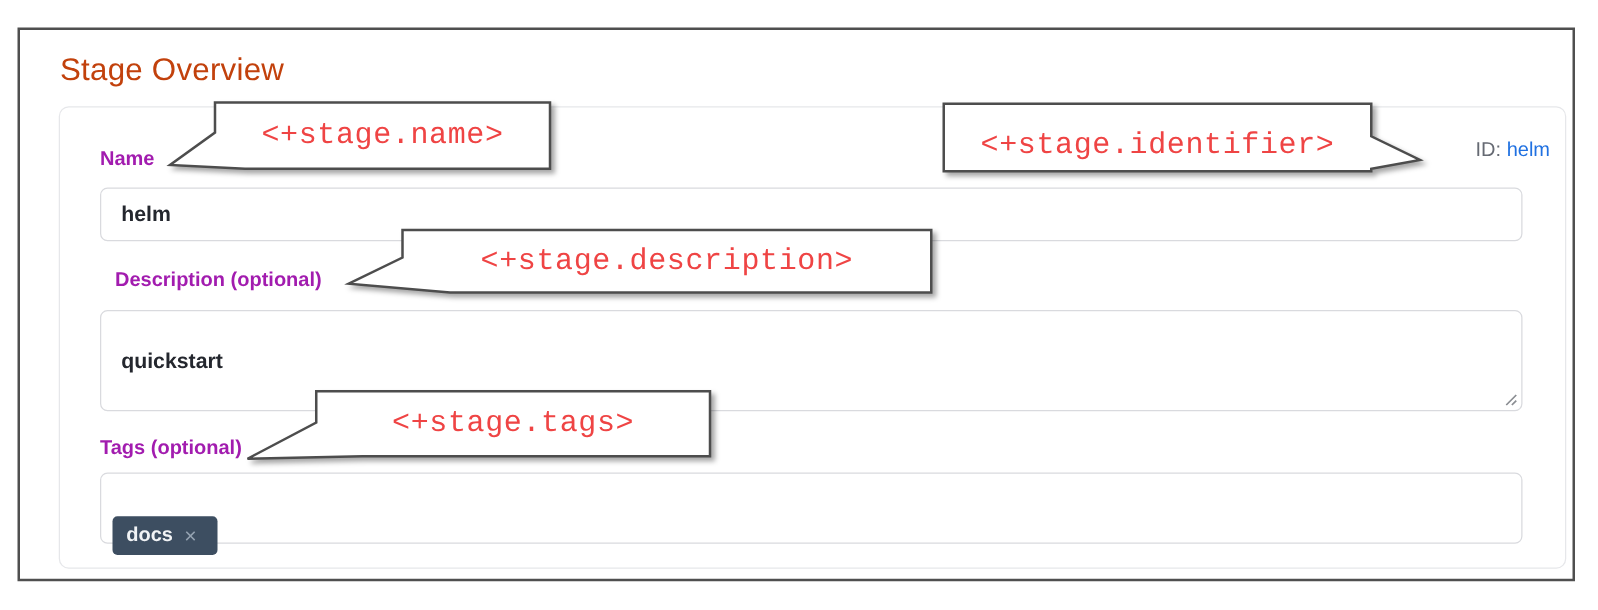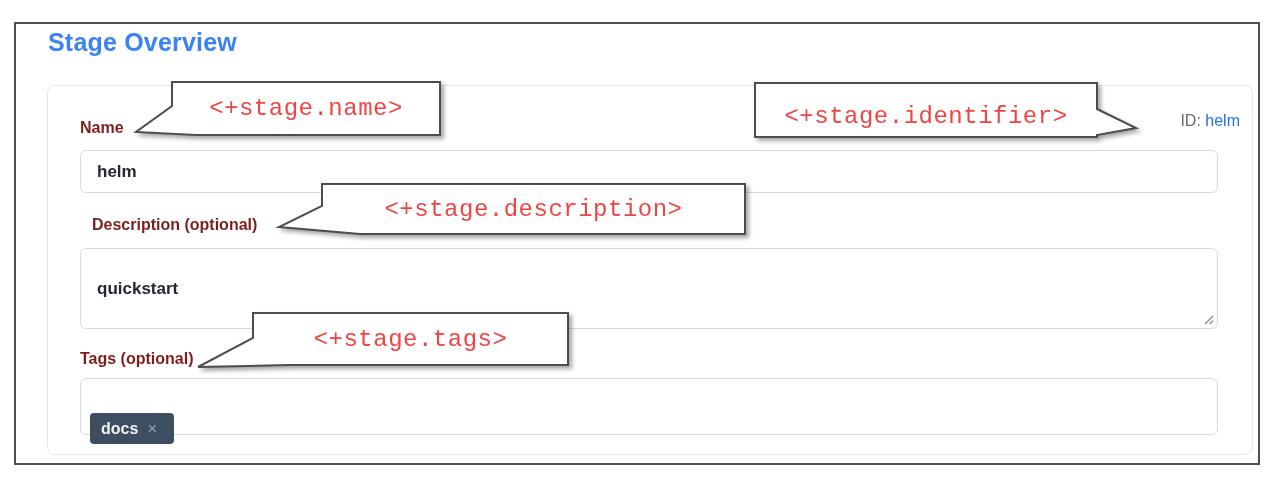--- a/index.html
+++ b/index.html
@@ -3,27 +3,27 @@
 <meta charset="utf-8">
 <style>
   * { margin:0; padding:0; box-sizing:border-box; }
   html,body { background:#ffffff; }
   body { font-family:"Liberation Sans", sans-serif; }
   .stage { position:relative; width:1278px; height:488px; background:#fff; overflow:hidden; }
 
   .frame { position:absolute; left:14px; top:22px; width:1246px; height:443px;
            border:2px solid #4f4f4f; background:#fff; }
 
-  .panel-title { position:absolute; left:48px; top:28px; font-size:25px; font-weight:bold;
-                 color:#3b82f6; letter-spacing:.2px; }
+  .panel-title { position:absolute; left:48px; top:42px; font-size:25px; font-weight:normal;
+                 color:#c2410c; letter-spacing:.2px; }
 
   .card { position:absolute; left:47px; top:85px; width:1206px; height:370px;
           border:1px solid #e6e7ea; border-radius:8px; background:#fff; }
 
-  .field-label { position:absolute; font-size:16px; font-weight:600; color:#7f1d1d; }
+  .field-label { position:absolute; font-size:16px; font-weight:600; color:#a21caf; }
 
   .id-line { position:absolute; top:112px; left:940px; width:300px; text-align:right;
              font-size:16px; }
   .id-label { color:#666a73; font-weight:400; }
   .id-value { color:#2071e1; font-weight:400; }
 
   .text-input { position:absolute; left:80px; width:1138px; height:43px;
                 border:1px solid #d9dade; border-radius:6px; background:#fff;
                 font-family:"Liberation Sans", sans-serif;
                 font-size:17px; font-weight:600; color:#24272e; padding:0 16px; outline:none; }

